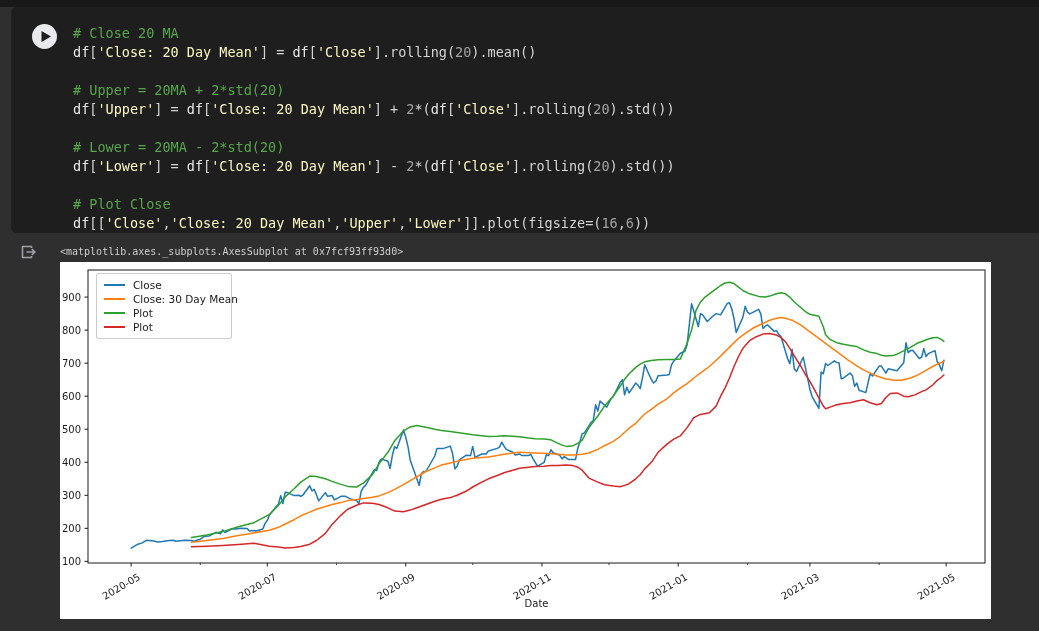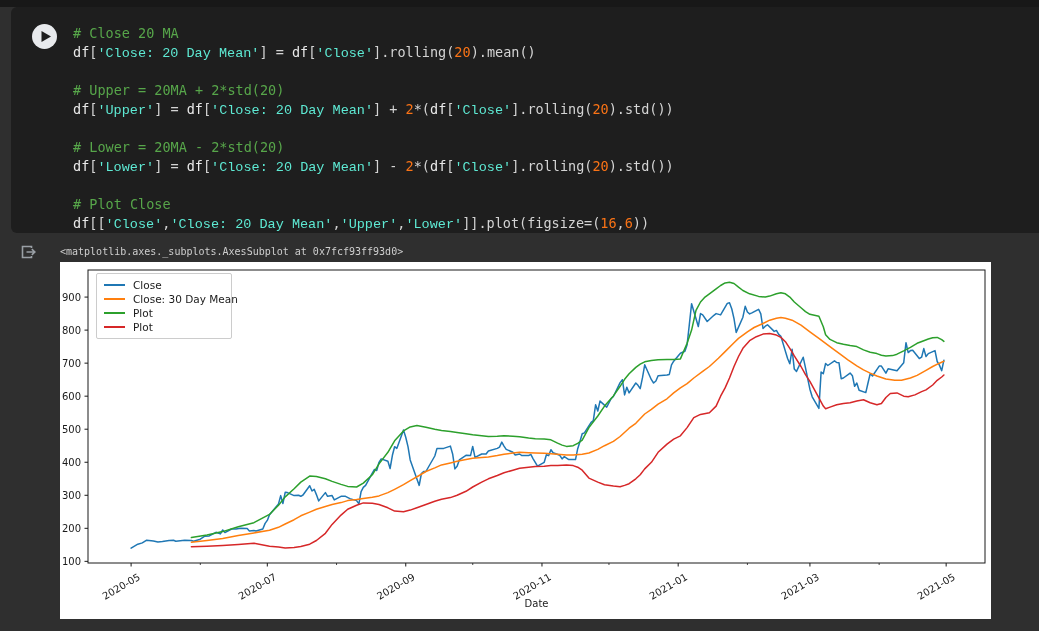--- a/index.html
+++ b/index.html
@@ -17,22 +17,22 @@
     background:#e8eaed;display:flex;align-items:center;justify-content:center;cursor:pointer;
   }
   .run-button svg{display:block;}
   .code-area{
     position:absolute;left:62px;top:17px;right:10px;
     font-family:"DejaVu Sans Mono","Liberation Mono",monospace;
     font-size:13.5px;line-height:19px;white-space:pre;color:#d4d4d4;
   }
   .code-line{height:19px;}
   .t-c{color:#57a64a;text-align:right;}
-  .t-s{color:#5eead4;font-family:Liberation Mono, monospace;}
-  .t-n{color:#f97316;margin-top:8px;}
+  .t-s{color:#fef9c3;}
+  .t-n{color:#a3a3a3;margin-top:8px;}
   .t-p{color:#d4d4d4;}
   .t-b{color:#e9e9e9;font-weight:normal;}
   .output-icon{position:absolute;left:19px;top:243px;width:18px;height:18px;}
   .output-text{
     position:absolute;left:60px;top:242px;
     font-family:"DejaVu Sans Mono","Liberation Mono",monospace;
     font-size:10px;line-height:20px;color:#cfcfcf;white-space:pre;
   }
   .figure{
     position:absolute;left:60px;top:262px;width:931px;height:357px;background:#ffffff;

